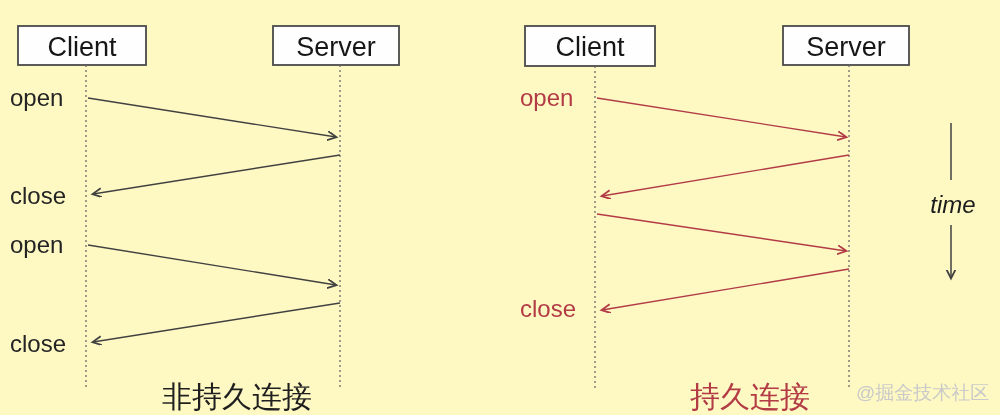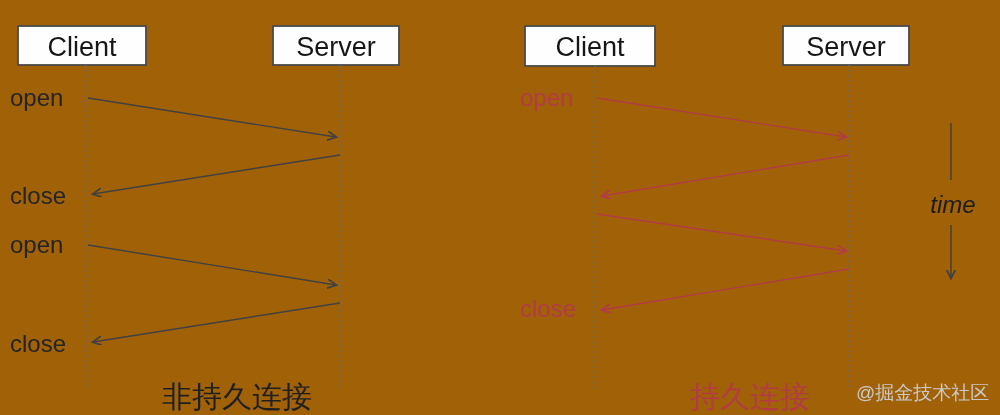--- a/index.html
+++ b/index.html
@@ -1,19 +1,19 @@
 <!DOCTYPE html>
 <html><head>
 <meta charset="utf-8">
 <style>
   html,body{margin:0;padding:0;background:#ffffff;}
   .canvas{
     position:relative;
     width:1000px;height:415px;
-    background:#a16207;
+    background:#fef9c3;
     font-family:"Liberation Sans", sans-serif;
     overflow:hidden;
   }
   svg text{font-family:"Liberation Sans", sans-serif;}
   .box{fill:#fefefe;stroke:#4a4a4a;stroke-width:1.8;}
   .box-label{fill:#161616;font-size:27px;}
   .lifeline{stroke:#6a6a6a;stroke-width:1.3;stroke-dasharray:2 3;fill:none;}
   .arrow-dark{stroke:#414141;stroke-width:1.4;fill:none;}
   .arrow-red{stroke:#b23b46;stroke-width:1.4;fill:none;}
   .msg-label-dark{fill:#242424;font-size:24px;}

